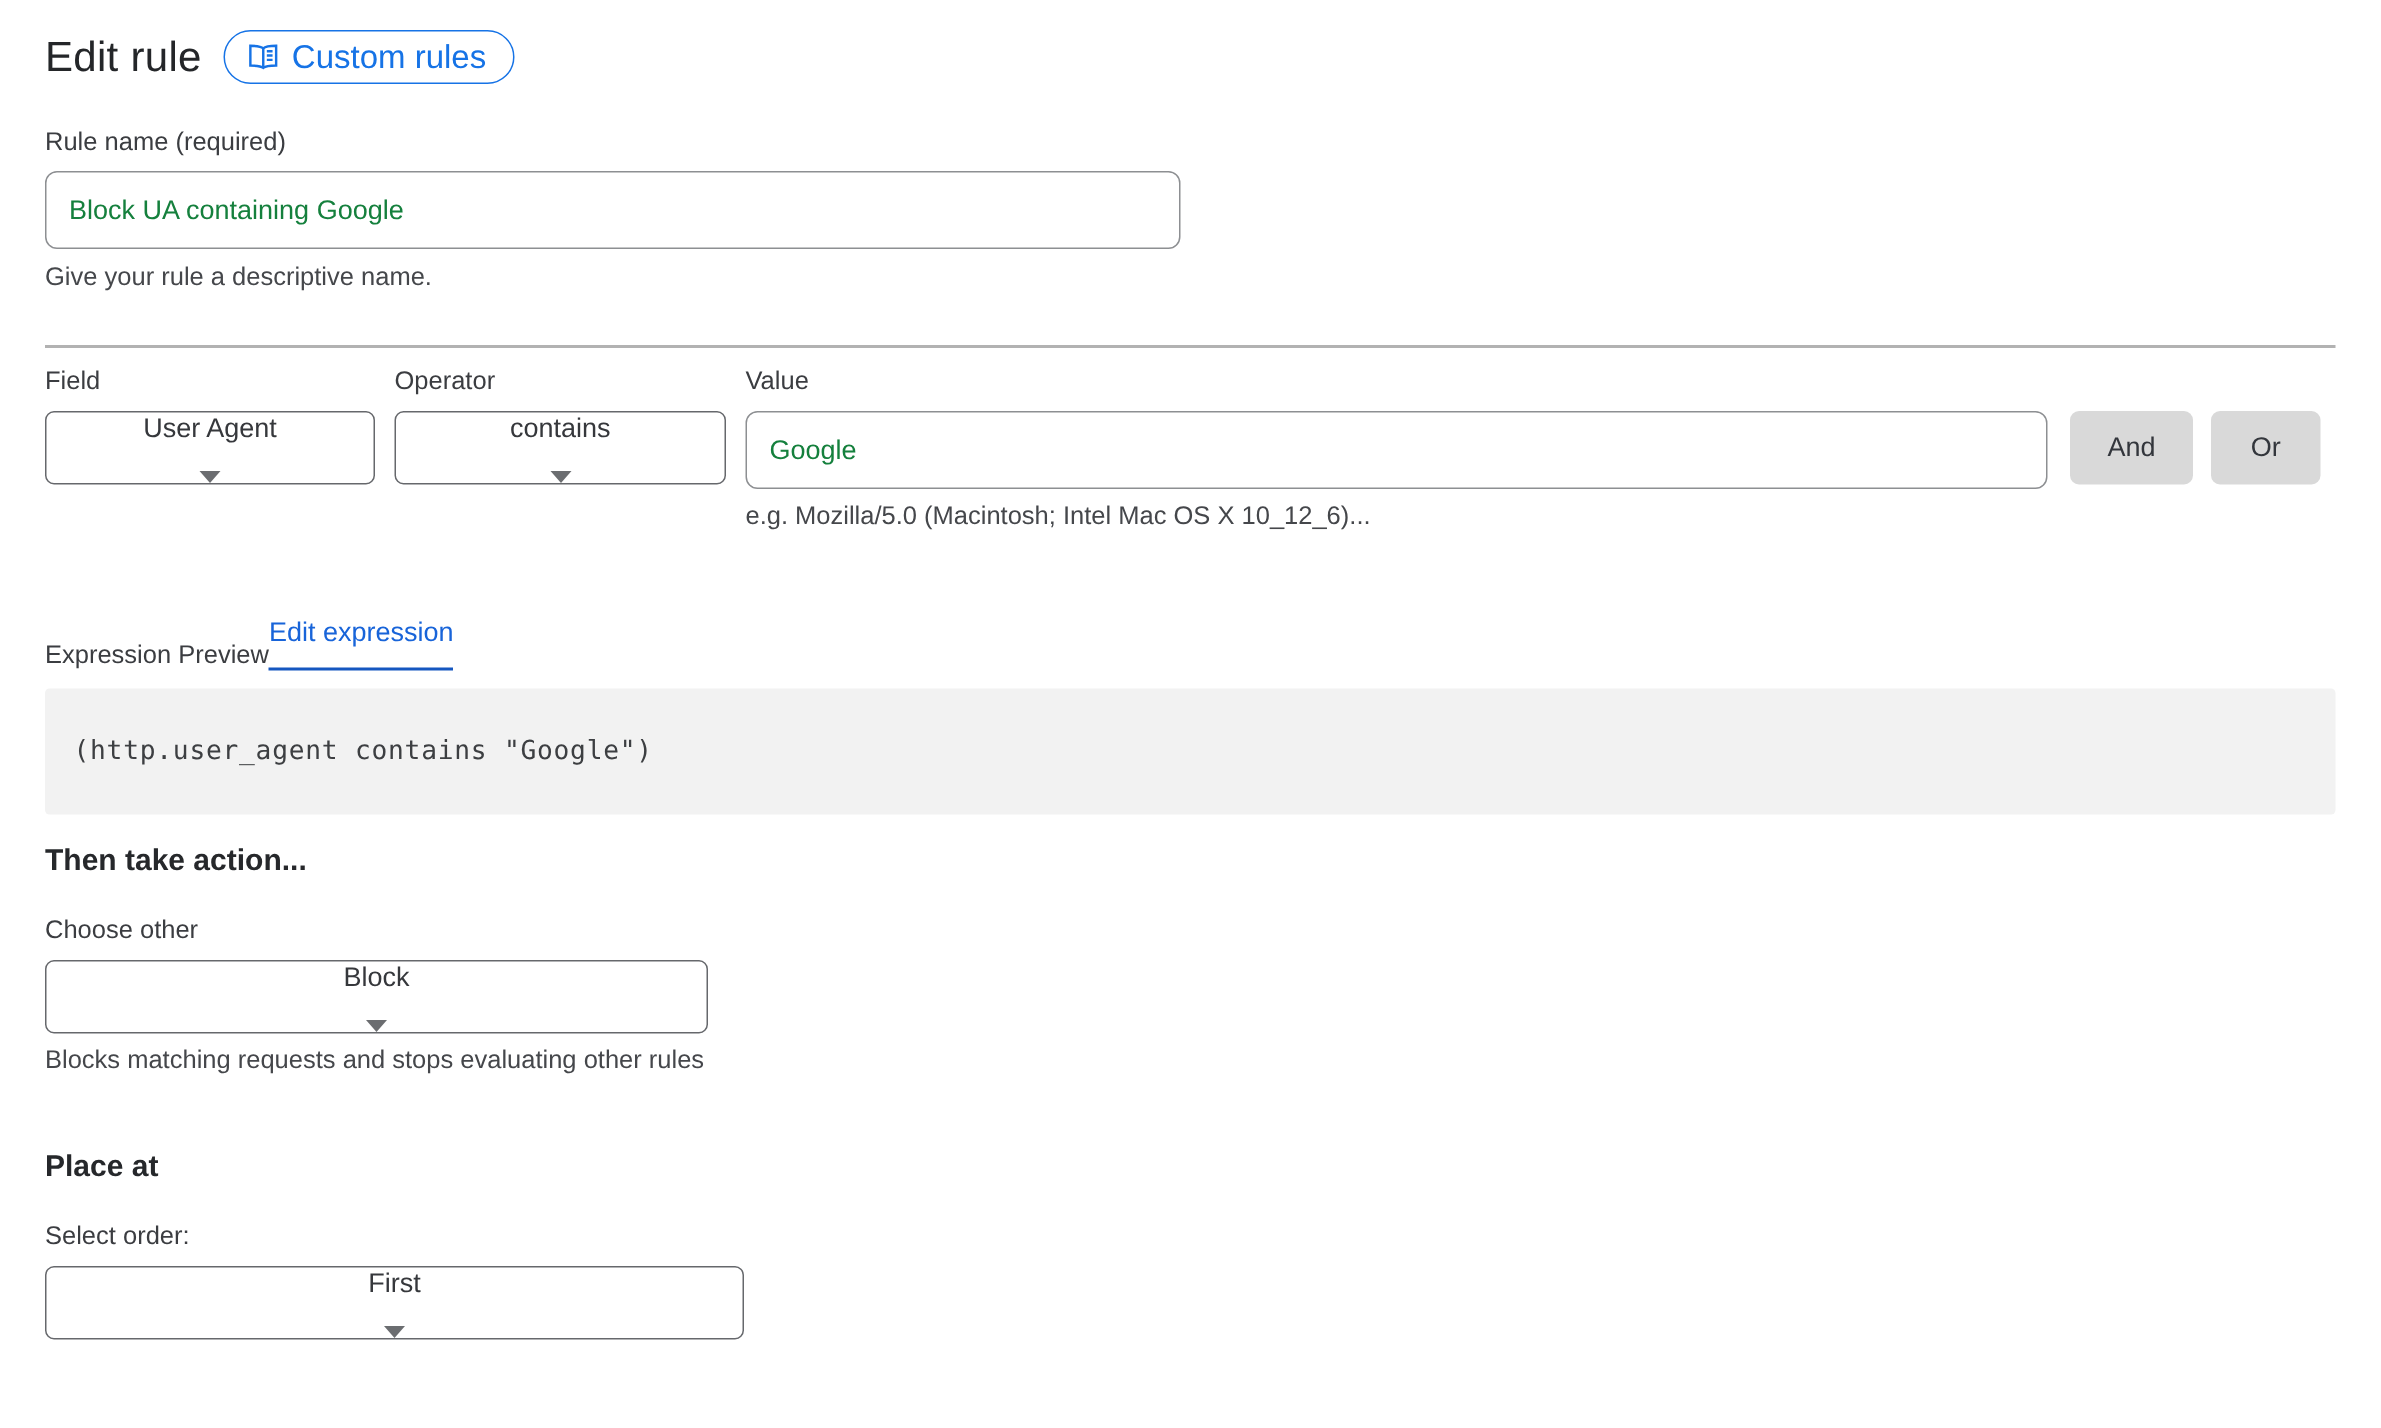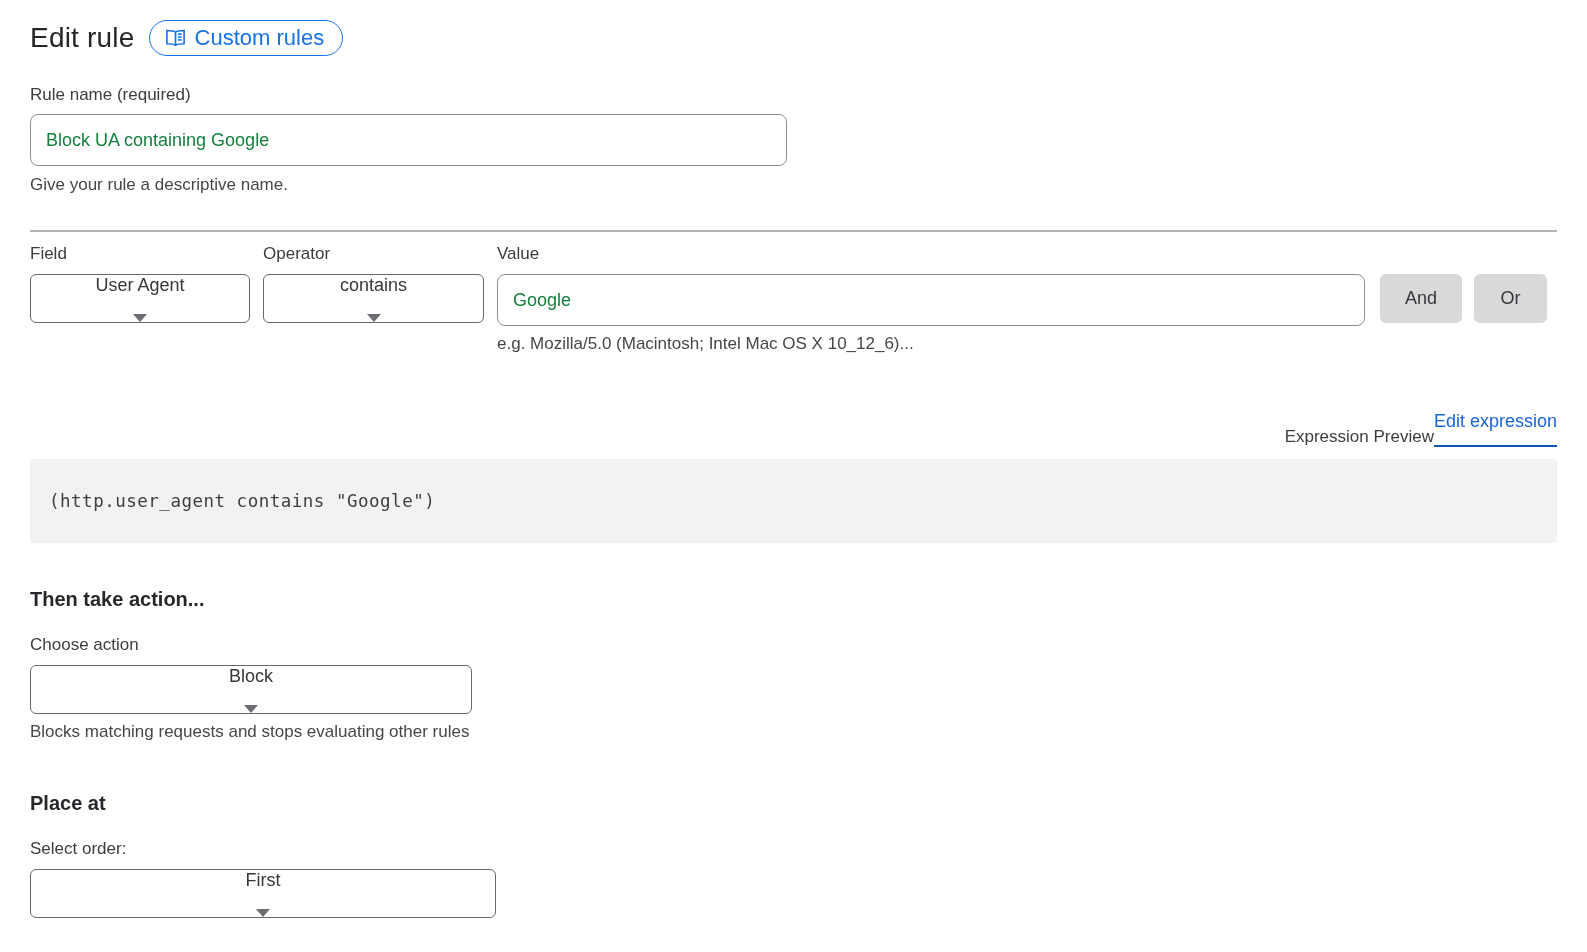--- a/index.html
+++ b/index.html
@@ -62,39 +62,39 @@
   .logic-btn {
     height: 49px; background: #d9d9d9; border: none; border-radius: 6px;
     font-size: 18px; color: #33363c; cursor: pointer;
     font-family: "Liberation Sans", "DejaVu Sans", sans-serif;
   }
   .btn-and { width: 82px; }
   .btn-or { width: 73px; }
 
   
   .expression-header {
-    margin-top: 57px; display: flex; justify-content: flex-end; align-items: flex-end;
+    margin-top: 57px; display: flex; justify-content: flex-start; align-items: flex-end;
     width: 1527px;
   }
   .edit-expression-link {
     font-size: 18px; color: #1864d9; text-decoration: none; cursor: pointer;
     border-bottom: 2px solid #1557c0; padding-bottom: 13px;
   }
   .code-box {
     margin-top: 12px; width: 1527px; height: 84px; background: #f2f2f2; border-radius: 3px;
     display: flex; align-items: center; padding-left: 19px;
   }
   .code-text {
     font-family: "DejaVu Sans Mono", "Liberation Mono", monospace;
     font-size: 17.5px; color: #3d3f42; letter-spacing: 0.5px;
   }
 
   
   .section-heading { font-size: 20px; font-weight: 700; color: #26282b; }
-  .action-section { margin-top: 45px; }
+  .action-section { margin-top: 20px; }
   .action-section .field-label { margin-top: 23px; }
   .action-select { width: 442px; margin-top: 10px; }
   .action-section .help-text { margin-top: 8px; }
 
   
   .place-section { margin-top: 50px; }
   .place-section .field-label { margin-top: 23px; }
   .order-select { width: 466px; margin-top: 10px; }
 </style>
 </head>
@@ -158,21 +158,21 @@
   <div class="expression-header">
     <div class="field-label">Expression Preview</div>
     <a class="edit-expression-link">Edit expression</a>
   </div>
   <div class="code-box">
     <span class="code-text">(http.user_agent contains "Google")</span>
   </div>
 
   <div class="action-section">
     <div class="section-heading">Then take action...</div>
-    <div class="field-label">Choose action</div>
+    <div class="field-label">Choose other</div>
     <div class="select-box action-select">
       <span>Block</span>
       <span class="caret"></span>
     </div>
     <div class="help-text">Blocks matching requests and stops evaluating other rules</div>
   </div>
 
   <div class="place-section">
     <div class="section-heading">Place at</div>
     <div class="field-label">Select order:</div>

